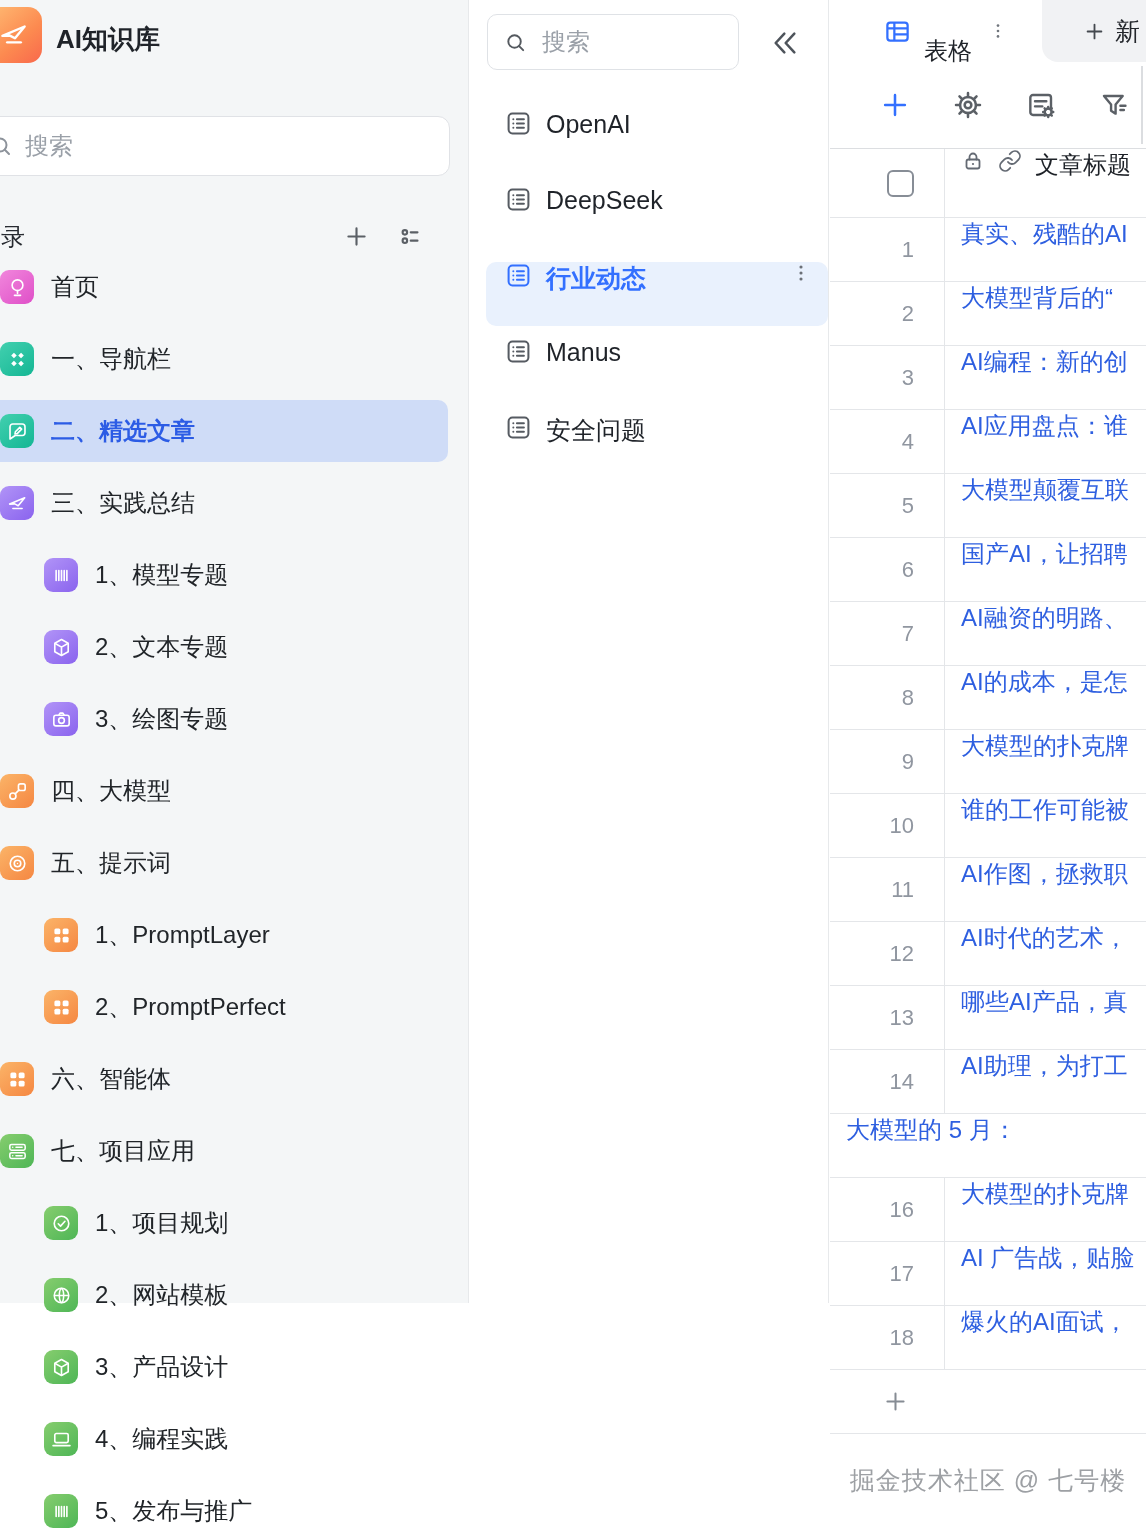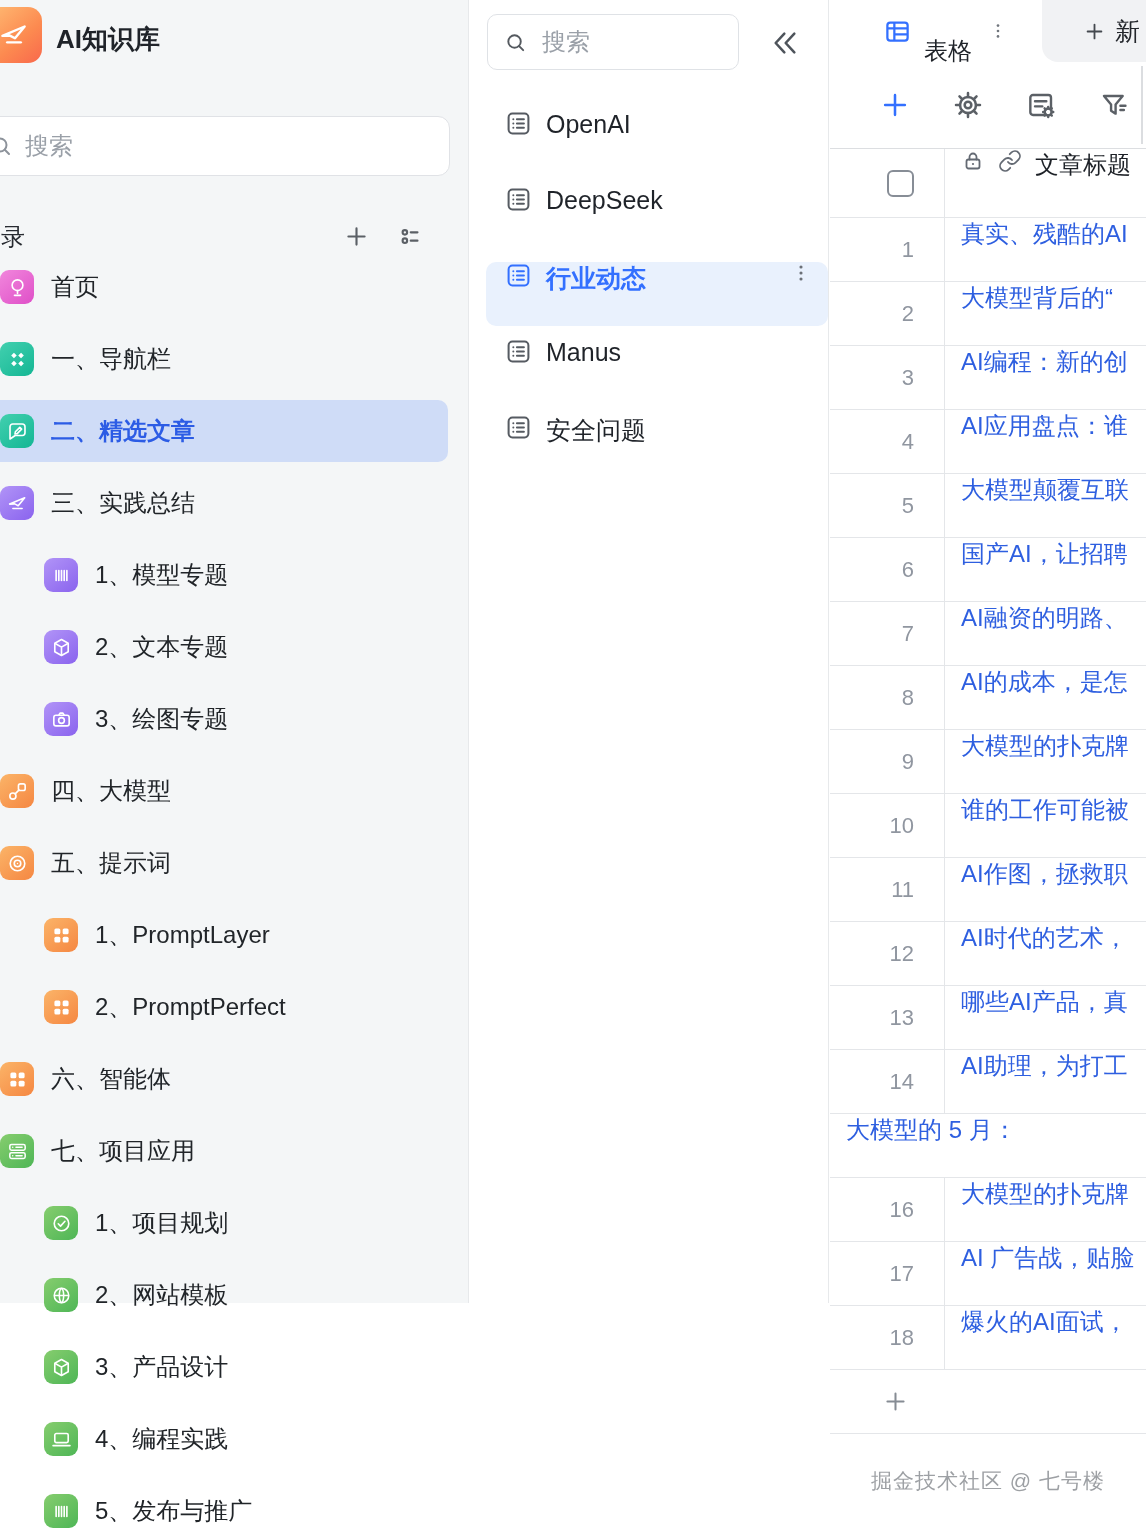--- a/index.html
+++ b/index.html
@@ -88,21 +88,21 @@
   .hd-ico{width:24px;height:24px;color:#646a73;margin-right:13px;flex:none;}
   .hd-ico svg{width:24px;height:24px;}
   .hd-label{font-size:24px;font-weight:500;color:#1d2127;}
   .trow{display:flex;height:64px;border-bottom:1px solid #e4e6e9;}
   .tnum{font-size:22px;color:#9096a0;}
   .ttitle{font-size:24px;color:#2e5fe0;cursor:pointer;}
   .addrow{height:64px;border-bottom:1px solid #e4e6e9;display:flex;align-items:center;
     padding-left:52px;cursor:pointer;color:#868c94;}
   .addrow svg{width:27px;height:27px;}
   .wmwrap{height:93px;display:flex;align-items:center;justify-content:center;}
-  .wm{font-size:21px;color:#9da0a4;text-shadow:1px 1.5px 0 #ffffff;letter-spacing:1px;}
+  .wm{font-size:25px;color:#9da0a4;text-shadow:1px 1.5px 0 #ffffff;letter-spacing:1px;}
 </style>
 </head>
 <body>
 
 <div class="panel sidebar">
   <div class="logo">
     <svg viewBox="0 0 24 24" fill="none" stroke="currentColor" stroke-width="1.7" stroke-linejoin="round" stroke-linecap="round">
       <path d="M3.8 12.6L19.5 6l-6.8 8.3-3.6-1.9z"></path>
         <path d="M7.2 17.2h9.6"></path>
     </svg>

